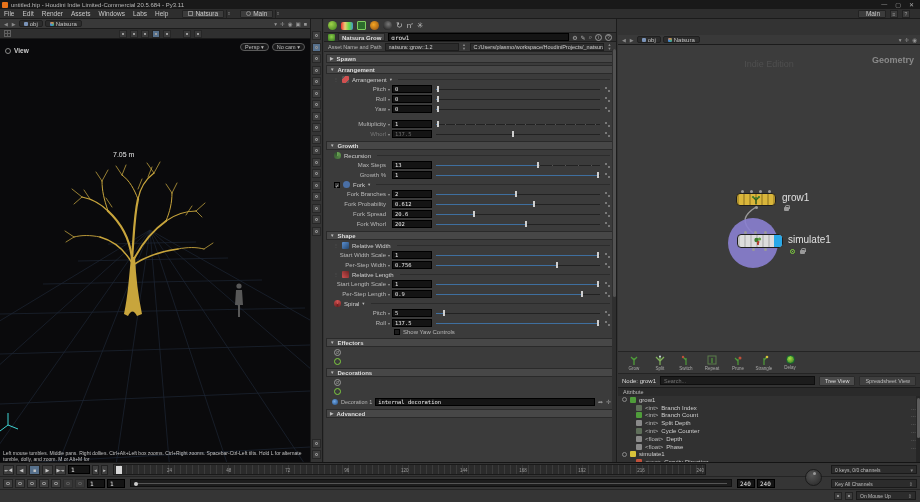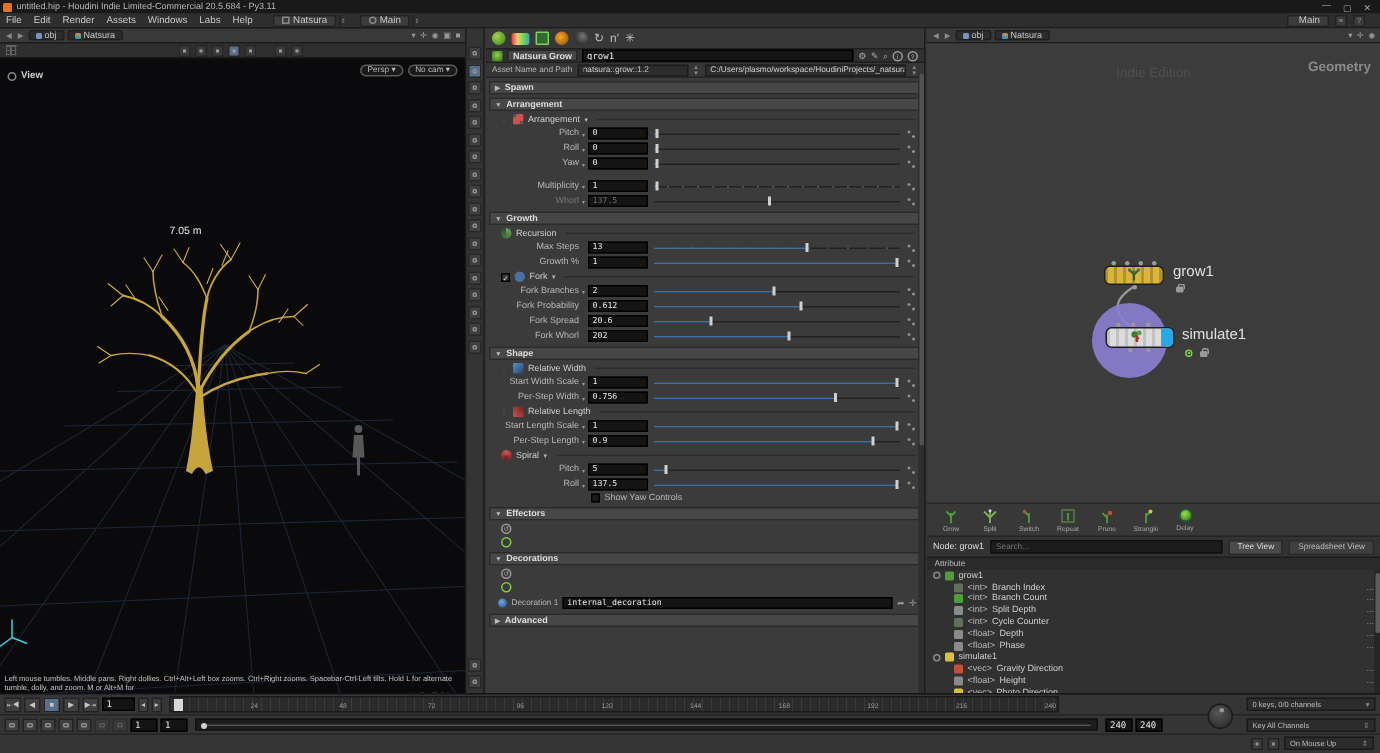--- a/index.html
+++ b/index.html
@@ -107,21 +107,21 @@
   .mp-row { height:9px; display:flex; align-items:center; padding-left:10px; gap:4px; }
   .mp-clear { width:7px; height:7px; border:1px solid #999; border-radius:50%; color:#aaa; font-size:4.5px; line-height:6px; text-align:center; }
   .mp-add { width:7px; height:7px; border:1.5px solid #7fce3f; border-radius:50%; }
   .dec-row { height:11px; display:flex; align-items:center; gap:3px; padding:0 5px 0 8px; font-size:5.5px; color:#b5b5b5; }
   .dec-dot { width:6px; height:6px; border-radius:50%; background:radial-gradient(circle at 40% 40%, #6fa8e8, #224a7e); }
   .dec-input { flex:1; height:8px; background:#141414; border:1px solid #000; color:#e9e9e9; font-family:"DejaVu Sans Mono", monospace; font-size:5.5px; padding:0 2px; }
   .p-scroll { position:absolute; right:0; top:30px; bottom:0; width:4px; background:#2f2f2f; }
   .p-scroll .thumb { position:absolute; top:0; height:60%; left:.5px; width:3px; background:#525252; border-radius:2px; }
 
   
-  .network-pane { position:absolute; left:618px; top:19px; width:302px; height:447px; background:#3c3c3c; }
+  .network-pane { position:absolute; left:618px; top:35px; width:302px; height:447px; background:#3c3c3c; }
   .net-canvas { position:relative; height:306px; background:#3c3c3c; overflow:hidden; }
   .net-watermark { position:absolute; left:50%; top:14px; transform:translateX(-50%); font-size:9px; color:#4f4f4f; }
   .pane-label { position:absolute; right:6px; top:10px; font-size:9px; font-weight:bold; color:#8a8a8a; }
   .node { position:absolute; height:13px; border-radius:4px; border:1px solid #1e1e1e; }
   .node-grow { left:118px; top:148px; width:40px;
      background:repeating-linear-gradient(90deg, rgba(60,40,0,.25) 0 2px, transparent 2px 6px), #d9b63b; }
   .node-sim { left:119px; top:189px; width:46px; height:14px;
      background:repeating-linear-gradient(90deg, rgba(0,0,0,.12) 0 2px, transparent 2px 6px), #dcdcdc; }
   .sim-cap { position:absolute; right:0; top:0; bottom:0; width:8px; background:#29a8e8; border-radius:0 3px 3px 0; }
   .sel-ring { position:absolute; left:110px; top:173px; width:50px; height:50px; border-radius:50%; background:#8a7fd0; opacity:.9; }

